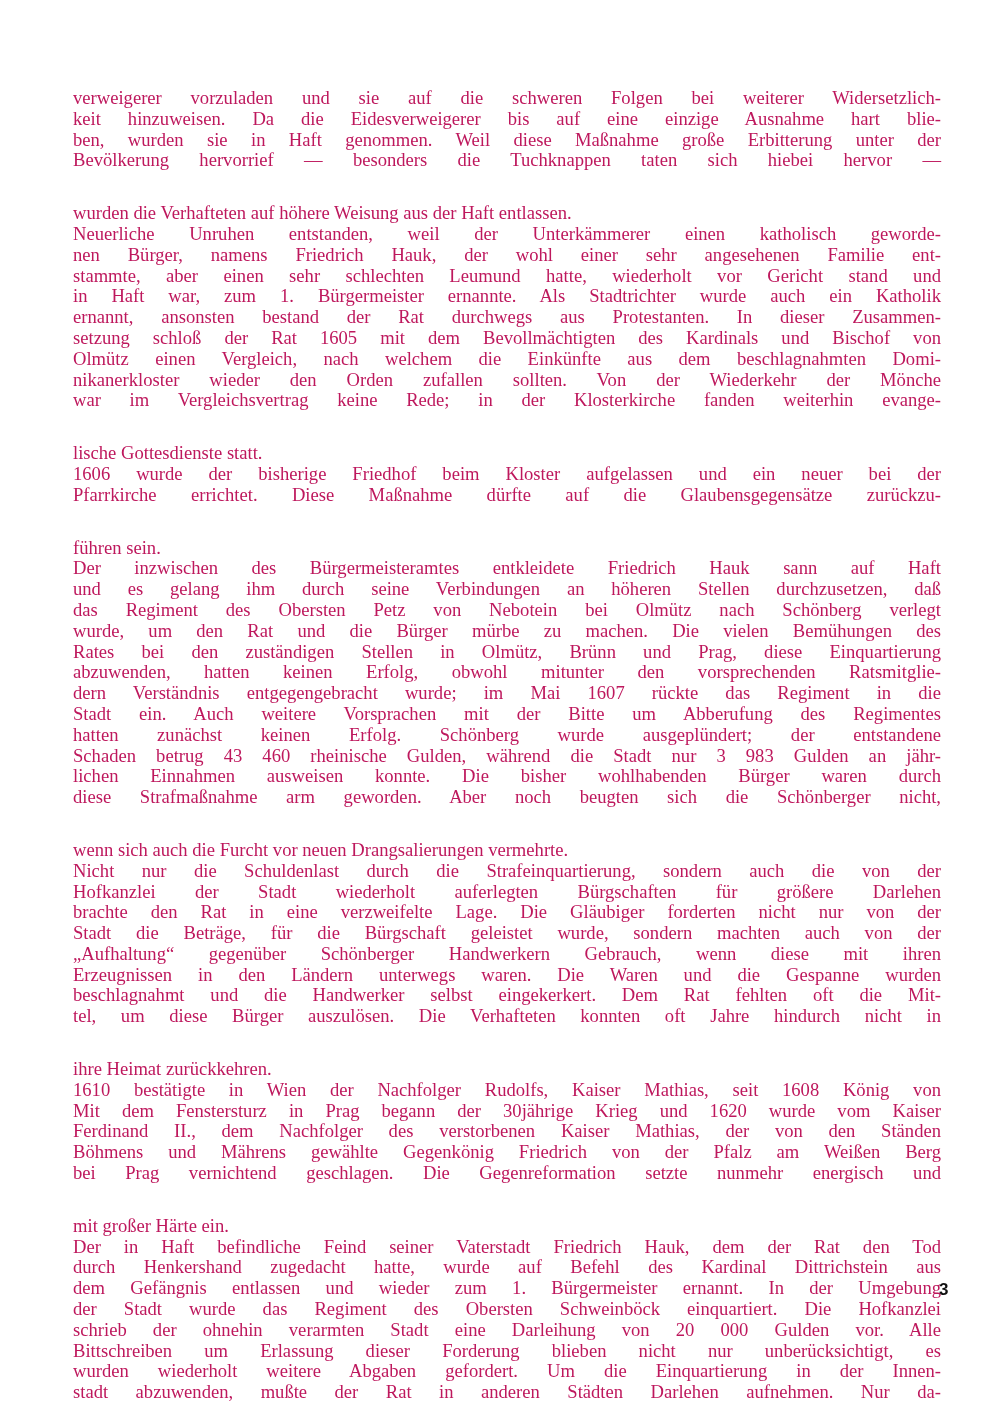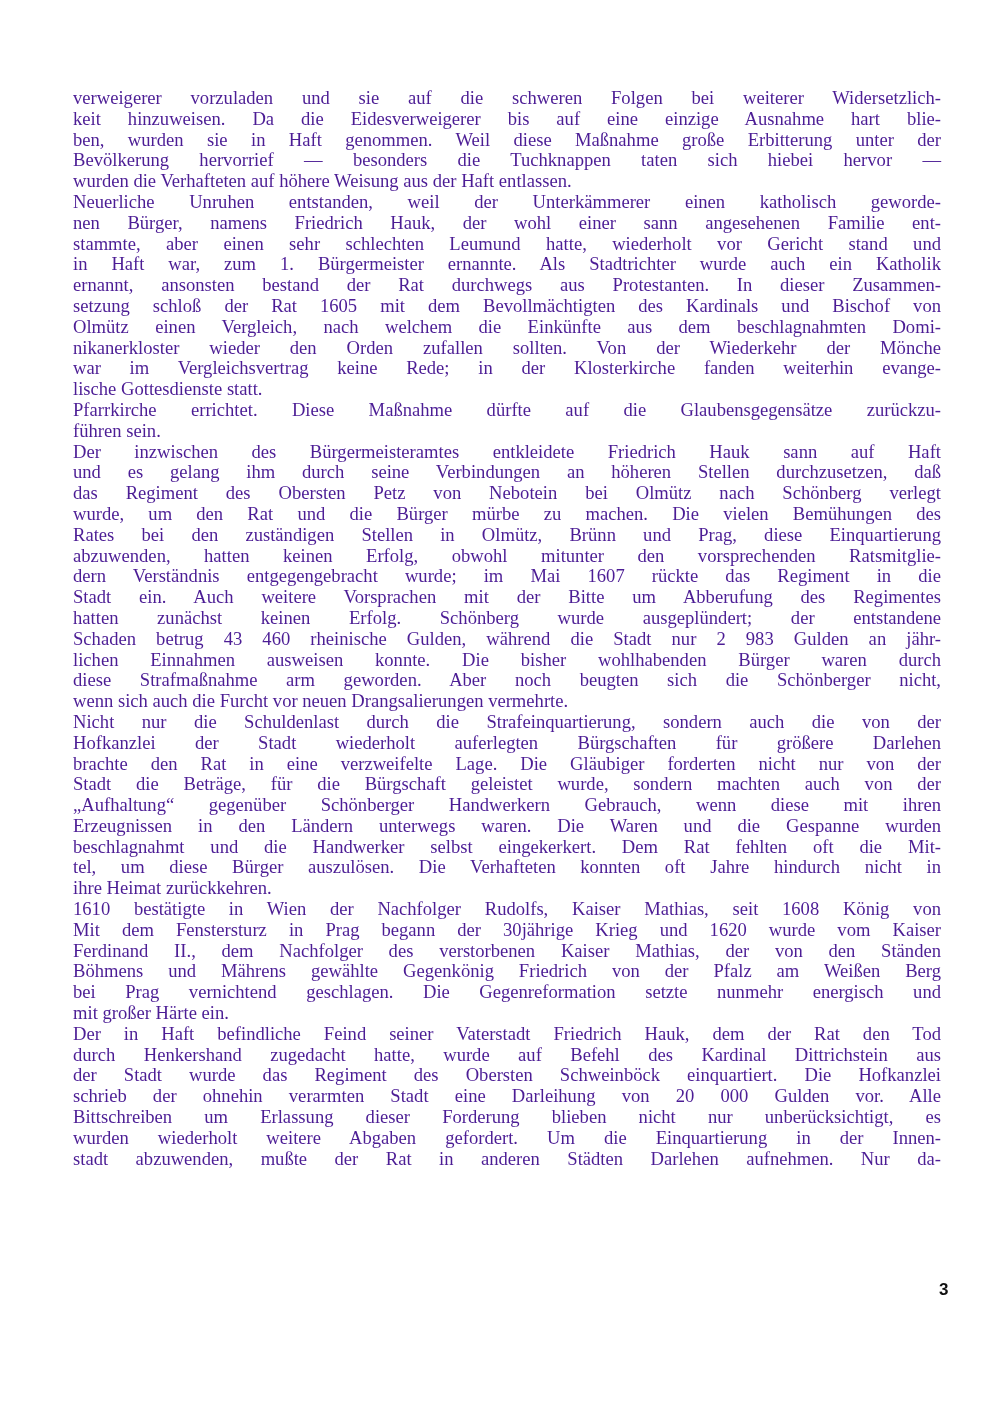--- a/index.html
+++ b/index.html
@@ -14,32 +14,33 @@
       overflow: hidden;
     }
     .page {
       position: absolute;
       left: 73px;
       top: 88px;
       width: 868px;
       font-family: "Liberation Serif", "DejaVu Serif", serif;
       font-size: 18.6px;
       line-height: 20.8px;
-      color: #4c1d95;
+      color: #be185d;
     }
     .line {
       display: block;
       white-space: nowrap;
       text-align: justify;
       text-align-last: justify;
       height: 20.8px;
       overflow: visible;
     }
     .line.last {
       text-align-last: left;
+      margin-top: 32px;
     }
     .page-number {
       position: absolute;
       left: 939px;
       top: 1280px;
       font-family: "Liberation Sans", "DejaVu Sans", sans-serif;
       font-weight: bold;
       font-size: 17px;
       color: #111111;
     }
@@ -50,45 +51,46 @@
 <div class="page" id="doc">
     <div>
       <span class="line">verweigerer vorzuladen und sie auf die schweren Folgen bei weiterer Widersetzlich-</span>
       <span class="line">keit hinzuweisen. Da die Eidesverweigerer bis auf eine einzige Ausnahme hart blie-</span>
       <span class="line">ben, wurden sie in Haft genommen. Weil diese Maßnahme große Erbitterung unter der</span>
       <span class="line">Bevölkerung hervorrief — besonders die Tuchknappen taten sich hiebei hervor —</span>
       <span class="line last">wurden die Verhafteten auf höhere Weisung aus der Haft entlassen.</span>
     </div>
     <div>
       <span class="line">Neuerliche Unruhen entstanden, weil der Unterkämmerer einen katholisch geworde-</span>
-      <span class="line">nen Bürger, namens Friedrich Hauk, der wohl einer sann angesehenen Familie ent-</span>
+      <span class="line">nen Bürger, namens Friedrich Hauk, der wohl einer sehr angesehenen Familie ent-</span>
       <span class="line">stammte, aber einen sehr schlechten Leumund hatte, wiederholt vor Gericht stand und</span>
       <span class="line">in Haft war, zum 1. Bürgermeister ernannte. Als Stadtrichter wurde auch ein Katholik</span>
       <span class="line">ernannt, ansonsten bestand der Rat durchwegs aus Protestanten. In dieser Zusammen-</span>
       <span class="line">setzung schloß der Rat 1605 mit dem Bevollmächtigten des Kardinals und Bischof von</span>
       <span class="line">Olmütz einen Vergleich, nach welchem die Einkünfte aus dem beschlagnahmten Domi-</span>
       <span class="line">nikanerkloster wieder den Orden zufallen sollten. Von der Wiederkehr der Mönche</span>
       <span class="line">war im Vergleichsvertrag keine Rede; in der Klosterkirche fanden weiterhin evange-</span>
       <span class="line last">lische Gottesdienste statt.</span>
     </div>
     <div>
+      <span class="line">1606 wurde der bisherige Friedhof beim Kloster aufgelassen und ein neuer bei der</span>
       <span class="line">Pfarrkirche errichtet. Diese Maßnahme dürfte auf die Glaubensgegensätze zurückzu-</span>
       <span class="line last">führen sein.</span>
     </div>
     <div>
       <span class="line">Der inzwischen des Bürgermeisteramtes entkleidete Friedrich Hauk sann auf Haft</span>
       <span class="line">und es gelang ihm durch seine Verbindungen an höheren Stellen durchzusetzen, daß</span>
       <span class="line">das Regiment des Obersten Petz von Nebotein bei Olmütz nach Schönberg verlegt</span>
       <span class="line">wurde, um den Rat und die Bürger mürbe zu machen. Die vielen Bemühungen des</span>
       <span class="line">Rates bei den zuständigen Stellen in Olmütz, Brünn und Prag, diese Einquartierung</span>
       <span class="line">abzuwenden, hatten keinen Erfolg, obwohl mitunter den vorsprechenden Ratsmitglie-</span>
       <span class="line">dern Verständnis entgegengebracht wurde; im Mai 1607 rückte das Regiment in die</span>
       <span class="line">Stadt ein. Auch weitere Vorsprachen mit der Bitte um Abberufung des Regimentes</span>
       <span class="line">hatten zunächst keinen Erfolg. Schönberg wurde ausgeplündert; der entstandene</span>
-      <span class="line">Schaden betrug 43 460 rheinische Gulden, während die Stadt nur 2 983 Gulden an jähr-</span>
+      <span class="line">Schaden betrug 43 460 rheinische Gulden, während die Stadt nur 3 983 Gulden an jähr-</span>
       <span class="line">lichen Einnahmen ausweisen konnte. Die bisher wohlhabenden Bürger waren durch</span>
       <span class="line">diese Strafmaßnahme arm geworden. Aber noch beugten sich die Schönberger nicht,</span>
       <span class="line last">wenn sich auch die Furcht vor neuen Drangsalierungen vermehrte.</span>
     </div>
     <div>
       <span class="line">Nicht nur die Schuldenlast durch die Strafeinquartierung, sondern auch die von der</span>
       <span class="line">Hofkanzlei der Stadt wiederholt auferlegten Bürgschaften für größere Darlehen</span>
       <span class="line">brachte den Rat in eine verzweifelte Lage. Die Gläubiger forderten nicht nur von der</span>
       <span class="line">Stadt die Beträge, für die Bürgschaft geleistet wurde, sondern machten auch von der</span>
       <span class="line">„Aufhaltung“ gegenüber Schönberger Handwerkern Gebrauch, wenn diese mit ihren</span>
@@ -103,20 +105,21 @@
     <div>
       <span class="line">Mit dem Fenstersturz in Prag begann der 30jährige Krieg und 1620 wurde vom Kaiser</span>
       <span class="line">Ferdinand II., dem Nachfolger des verstorbenen Kaiser Mathias, der von den Ständen</span>
       <span class="line">Böhmens und Mährens gewählte Gegenkönig Friedrich von der Pfalz am Weißen Berg</span>
       <span class="line">bei Prag vernichtend geschlagen. Die Gegenreformation setzte nunmehr energisch und</span>
       <span class="line last">mit großer Härte ein.</span>
     </div>
     <div>
       <span class="line">Der in Haft befindliche Feind seiner Vaterstadt Friedrich Hauk, dem der Rat den Tod</span>
       <span class="line">durch Henkershand zugedacht hatte, wurde auf Befehl des Kardinal Dittrichstein aus</span>
+      <span class="line">dem Gefängnis entlassen und wieder zum 1. Bürgermeister ernannt. In der Umgebung</span>
       <span class="line">der Stadt wurde das Regiment des Obersten Schweinböck einquartiert. Die Hofkanzlei</span>
       <span class="line">schrieb der ohnehin verarmten Stadt eine Darleihung von 20 000 Gulden vor. Alle</span>
       <span class="line">Bittschreiben um Erlassung dieser Forderung blieben nicht nur unberücksichtigt, es</span>
       <span class="line">wurden wiederholt weitere Abgaben gefordert. Um die Einquartierung in der Innen-</span>
       <span class="line">stadt abzuwenden, mußte der Rat in anderen Städten Darlehen aufnehmen. Nur da-</span>
     </div>
   </div>
 <div class="page-number">3</div>
 
 </body></html>

